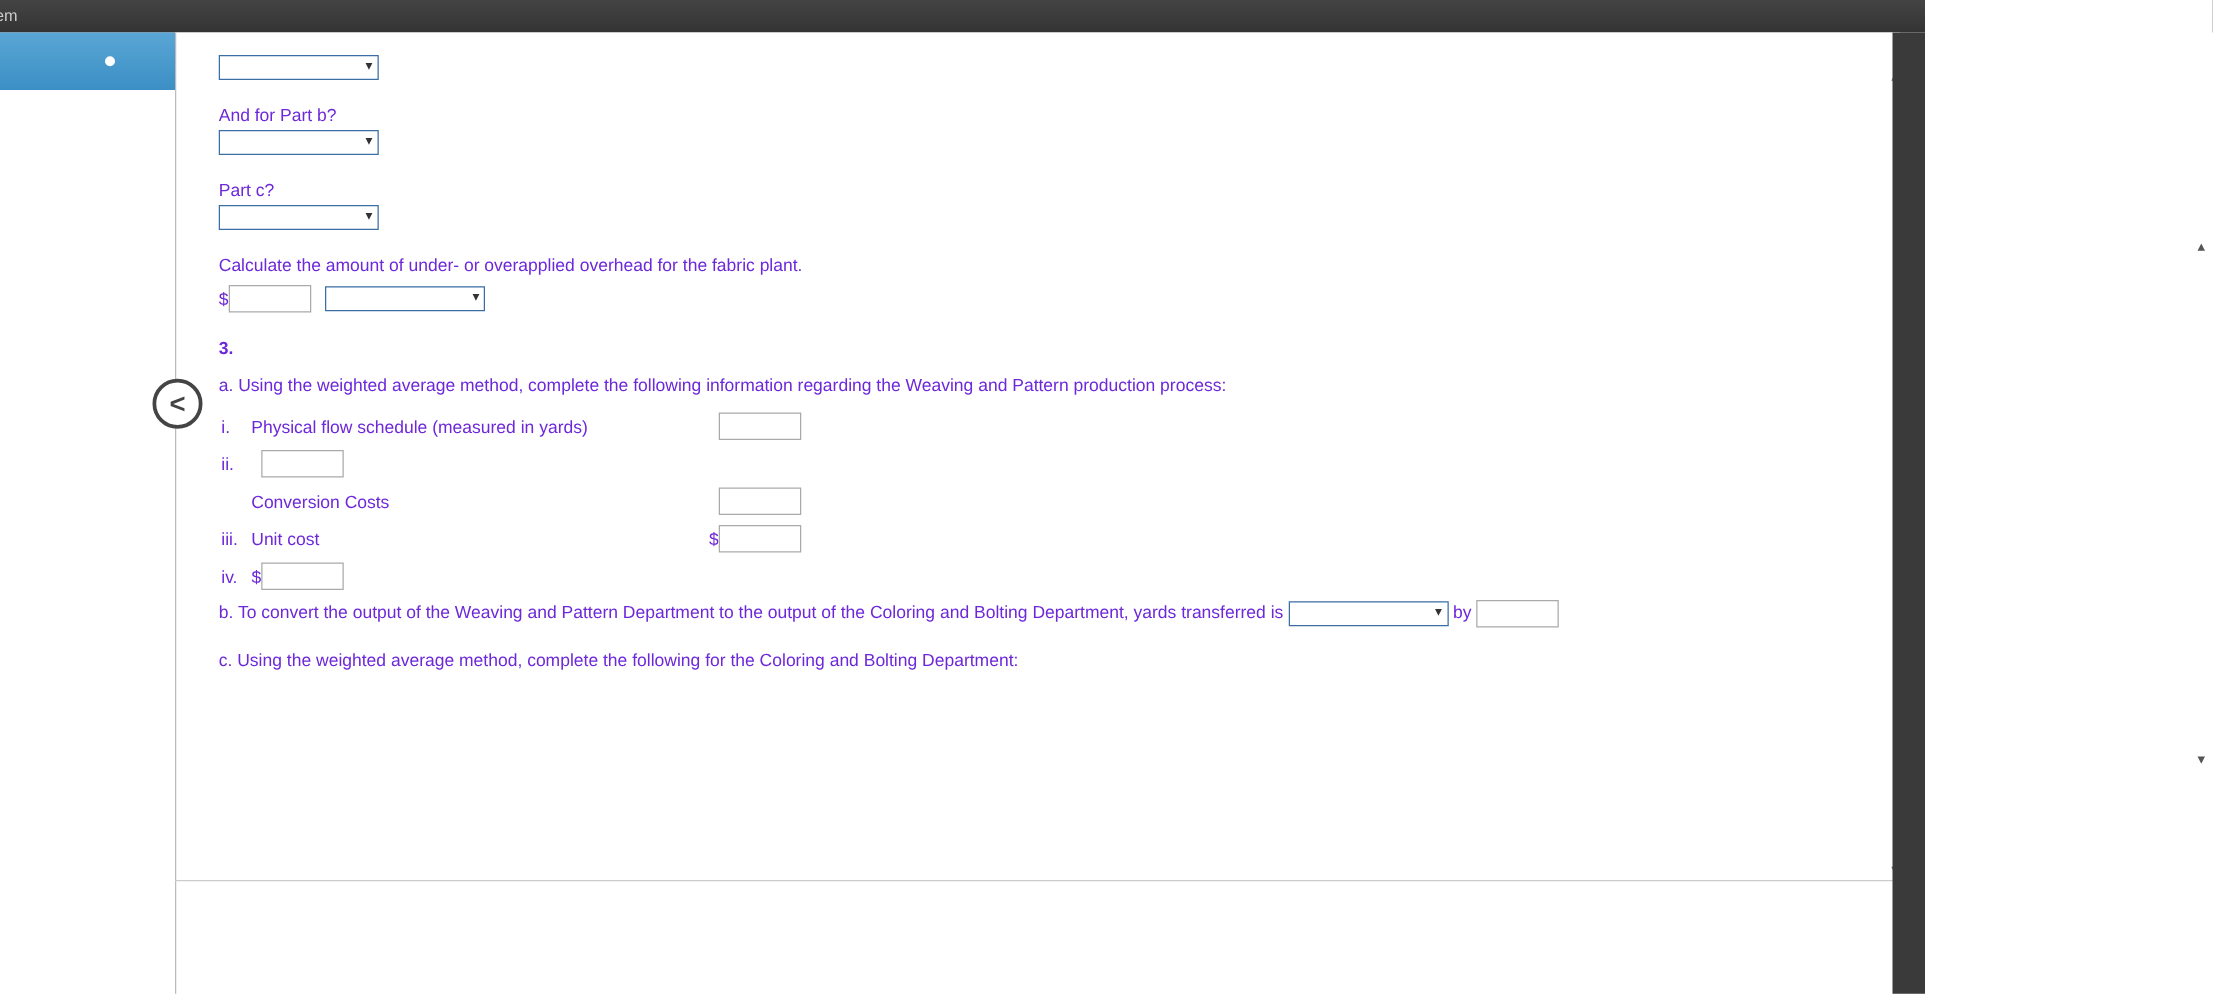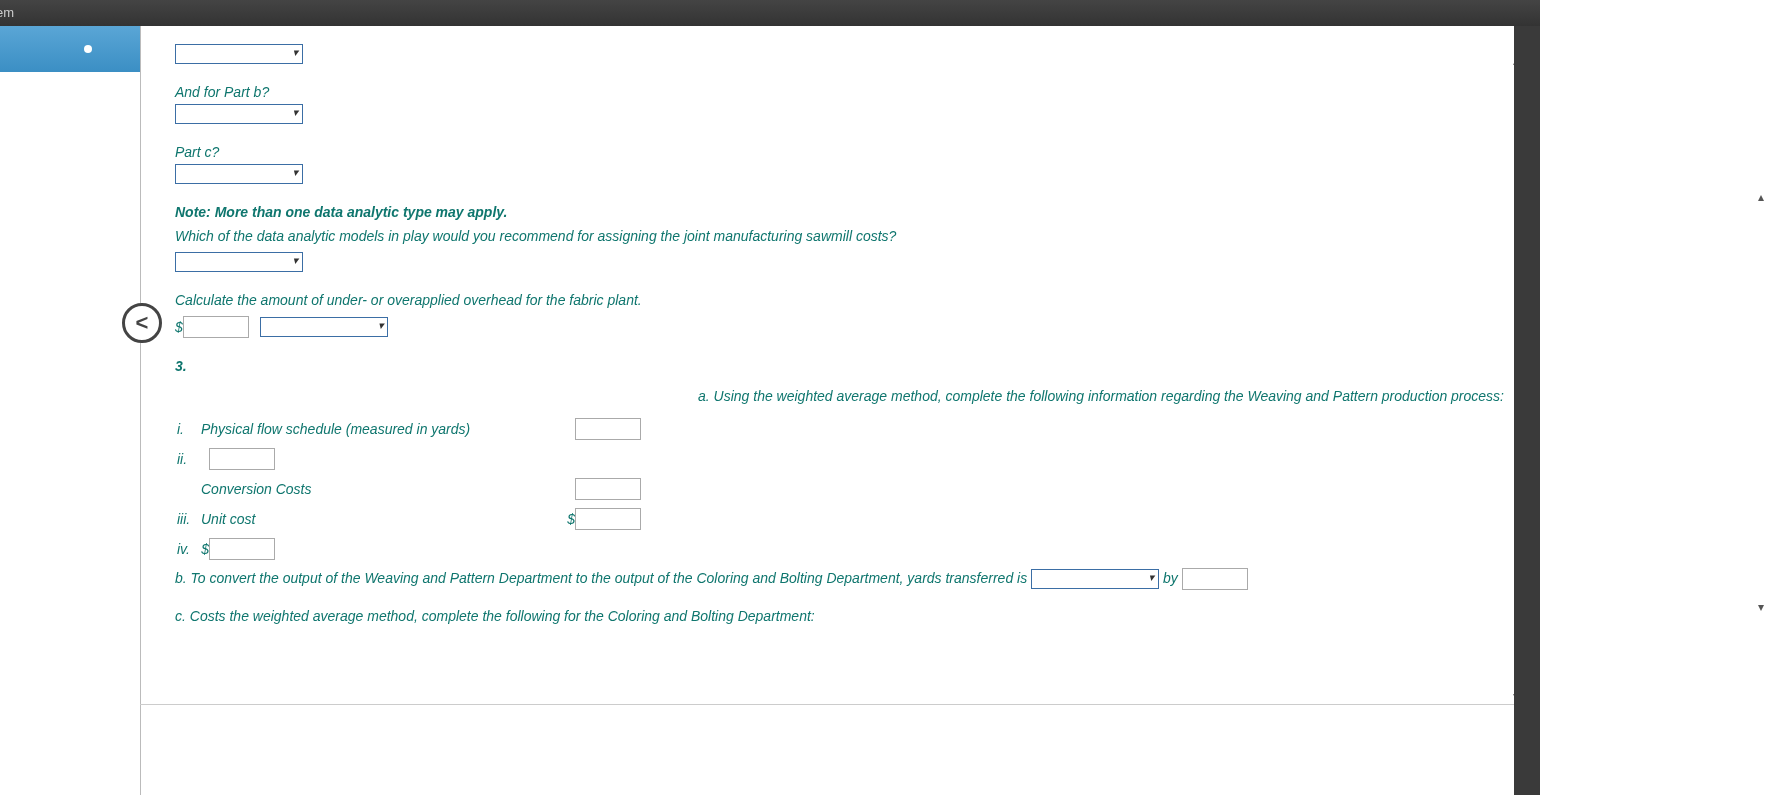--- a/index.html
+++ b/index.html
@@ -2,21 +2,21 @@
 <html><head>
 <meta charset="utf-8">
 <style>
   * { box-sizing: border-box; margin: 0; padding: 0; }
   html, body { width: 1770px; height: 795px; font-family: "Segoe UI", Arial, sans-serif; overflow: hidden; background: #fff; }
   .topbar { position: absolute; left: 0; top: 0; width: 100%; height: 26px; background: #3a3a3a; background: linear-gradient(#444,#333); color: #ccc; font-size: 13px; padding-left: 0; line-height: 26px; }
   .topbar span { position: relative; left: -4px; }
   .sidebar { position: absolute; left: 0; top: 26px; width: 140px; height: 46px; background: linear-gradient(#5aa6d6,#3b8fc4); }
   .sidebar-dot { position: absolute; right: 48px; top: 50%; transform: translateY(-50%); width: 8px; height: 8px; background: #fff; border-radius: 50%; }
   .content-wrap { position: absolute; left: 140px; top: 26px; right: 250px; bottom: 0; background: #fff; border-left: 1px solid #bbb; }
-  .content { position: absolute; left: 0; top: 0; right: 16px; bottom: 90px; overflow-y: scroll; padding: 18px 0 0 34px; font-size: 14px; color: #0f766e; font-style: italic; }
+  .content { position: absolute; left: 0; top: 0; right: 16px; bottom: 90px; overflow-y: scroll; padding: 18px 0 0 34px; font-size: 14px; color: #6d28d9; }
   .content::-webkit-scrollbar { width: 16px; }
   .content::-webkit-scrollbar-track { background: #f0f0f0; }
   .content::-webkit-scrollbar-thumb { background: #c8c8c8; border: 1px solid #bbb; }
   .q-label { display: block; margin-bottom: 4px; }
   .dd { display: inline-block; width: 128px; height: 20px; border: 1px solid #3b6ea5; background: #fff; position: relative; vertical-align: middle; }
   .dd::after { content: "▾"; position: absolute; right: 4px; top: 1px; font-size: 11px; color: #333; }
   .txt { display: inline-block; border: 1px solid #aaa; background: #fff; height: 22px; vertical-align: middle; }
   .txt-sm { width: 66px; }
   .txt-md { width: 66px; }
   .prefix { display: inline-block; vertical-align: middle; }
@@ -66,39 +66,32 @@
     <div class="sect">
       <span class="q-label">And for Part b?</span>
       <div class="dd"></div>
     </div>
 
     <div class="sect">
       <span class="q-label">Part c?</span>
       <div class="dd"></div>
     </div>
 
-    <div class="sect">
-      <div class="row">
-        <span class="note">Note:</span><span class="bold"> More than one data analytic type may apply.</span>
-      </div>
-      <div class="row">Which of the data analytic models in play would you recommend for assigning the joint manufacturing sawmill costs?</div>
-      <div class="dd"></div>
-    </div>
 
     <div class="sect">
       <div class="row" style="margin-top:14px;">Calculate the amount of under- or overapplied overhead for the fabric plant.</div>
       <div class="row">
         <span class="prefix">$</span><span class="txt txt-sm" contenteditable="true" style=""></span>
         &nbsp;&nbsp;<div class="dd"></div>
       </div>
     </div>
 
     <div class="sect">
       <div class="row bold">3.</div>
-      <div class="row" style="margin-top:14px;text-align:right;">a. Using the weighted average method, complete the following information regarding the Weaving and Pattern production process:</div>
+      <div class="row" style="margin-top:14px;">a. Using the weighted average method, complete the following information regarding the Weaving and Pattern production process:</div>
 
       <div style="margin-top:14px;">
         <div class="gridrow">
           <div class="col-num">i.</div>
           <div class="col-label">Physical flow schedule (measured in yards)</div>
           <div class="col-pref"></div>
           <div class="col-input"><span class="txt txt-md" contenteditable="true" style=""></span></div>
         </div>
         <div class="gridrow">
           <div class="col-num">ii.</div>
@@ -121,21 +114,21 @@
           <div class="col-num">iv.</div>
           <div class="col-pref">$</div>
           <div class="col-input"><span class="txt txt-md" contenteditable="true" style=""></span></div>
         </div>
       </div>
 
       <div class="row" style="margin-top:0;">
         <span>b. To convert the output of the Weaving and Pattern Department to the output of the Coloring and Bolting Department, yards transferred is </span><div class="dd" style="width:128px;"></div><span> by </span><span class="txt txt-md" contenteditable="true" style=""></span>
       </div>
 
-      <div class="row" style="margin-top:18px;">c. Costs the weighted average method, complete the following for the Coloring and Bolting Department:</div>
+      <div class="row" style="margin-top:18px;">c. Using the weighted average method, complete the following for the Coloring and Bolting Department:</div>
 
     </div>
 
   </div>
   <div class="inner-scroll-up">▴</div>
   <div class="inner-scroll-dn">▾</div>
 </div>
 
 <div class="footer-border"></div>
 

